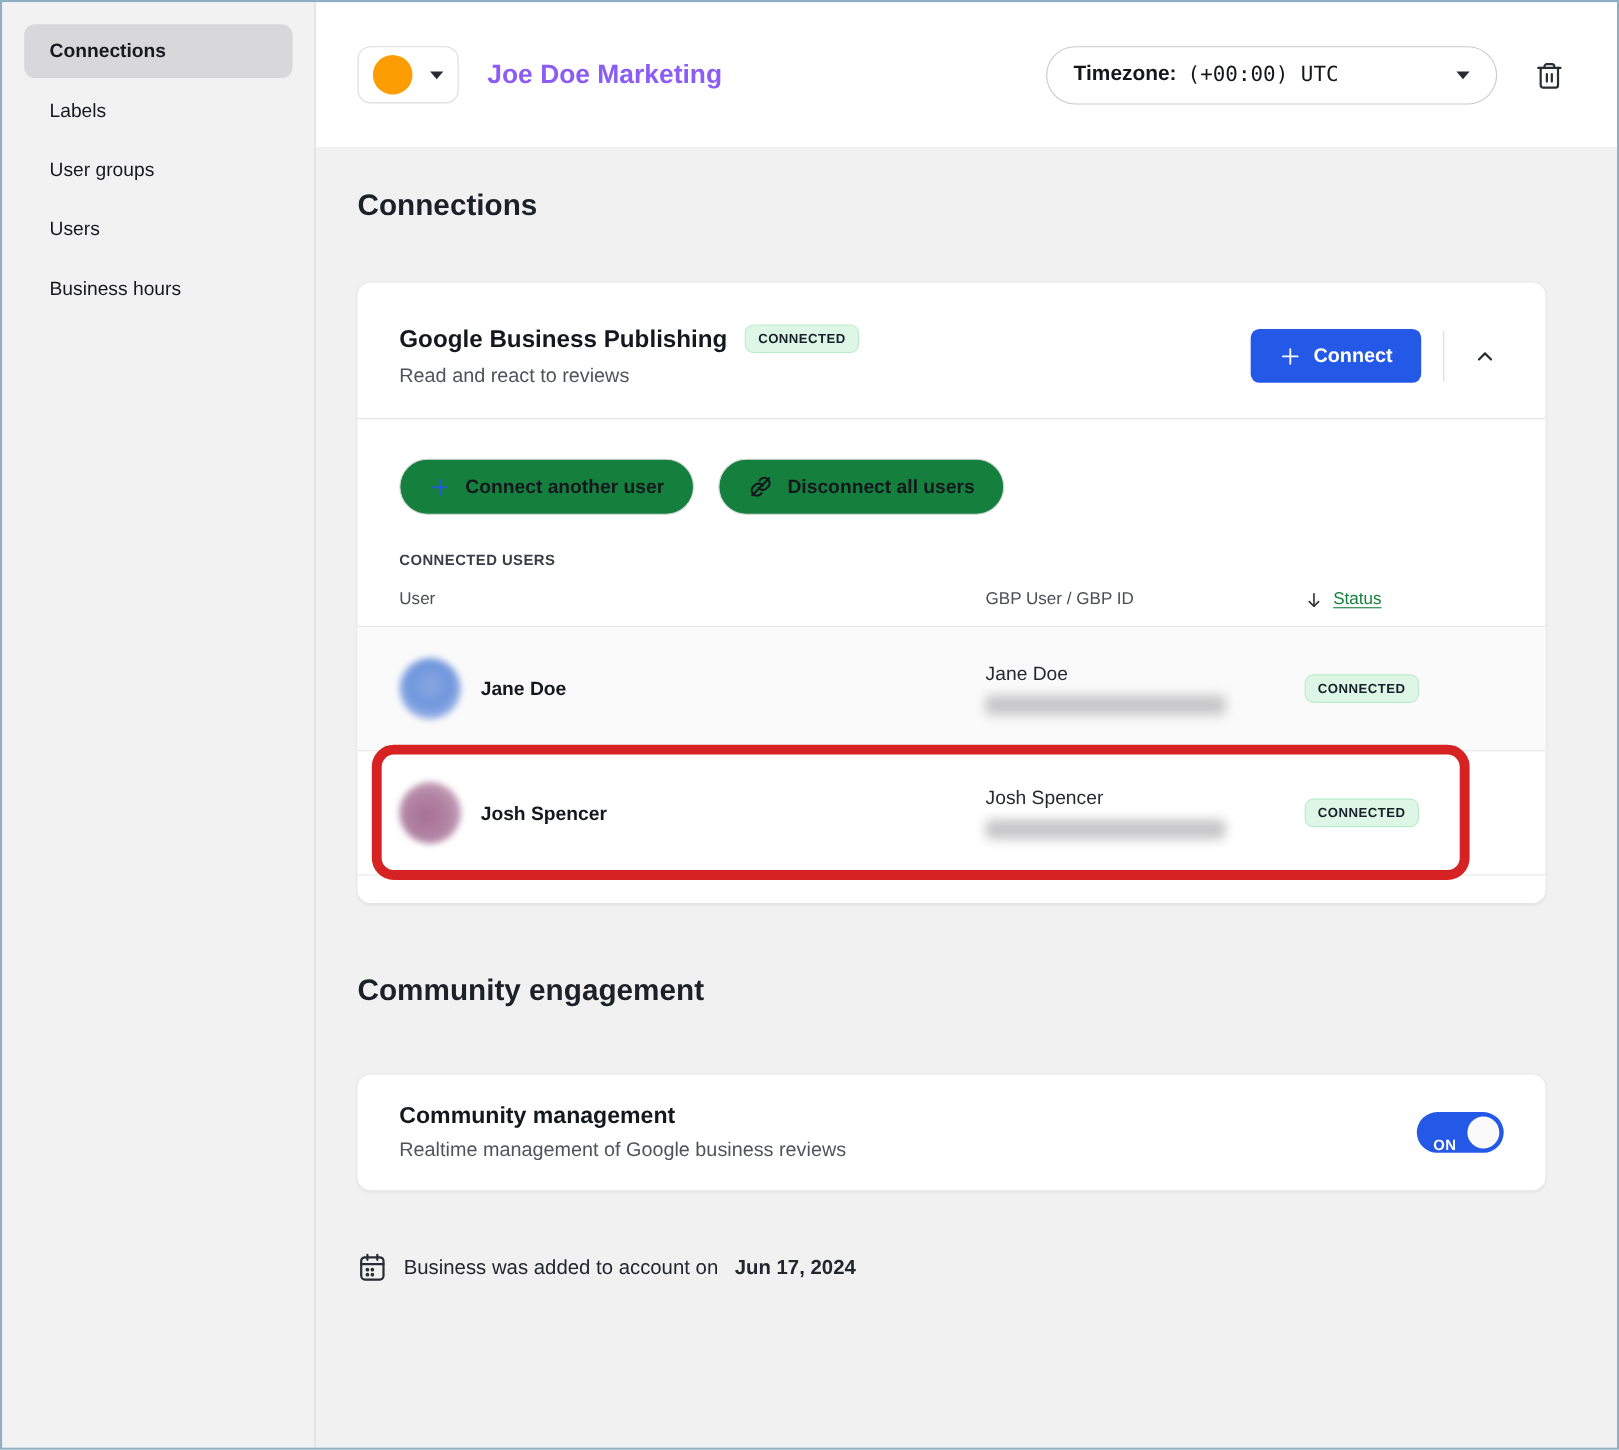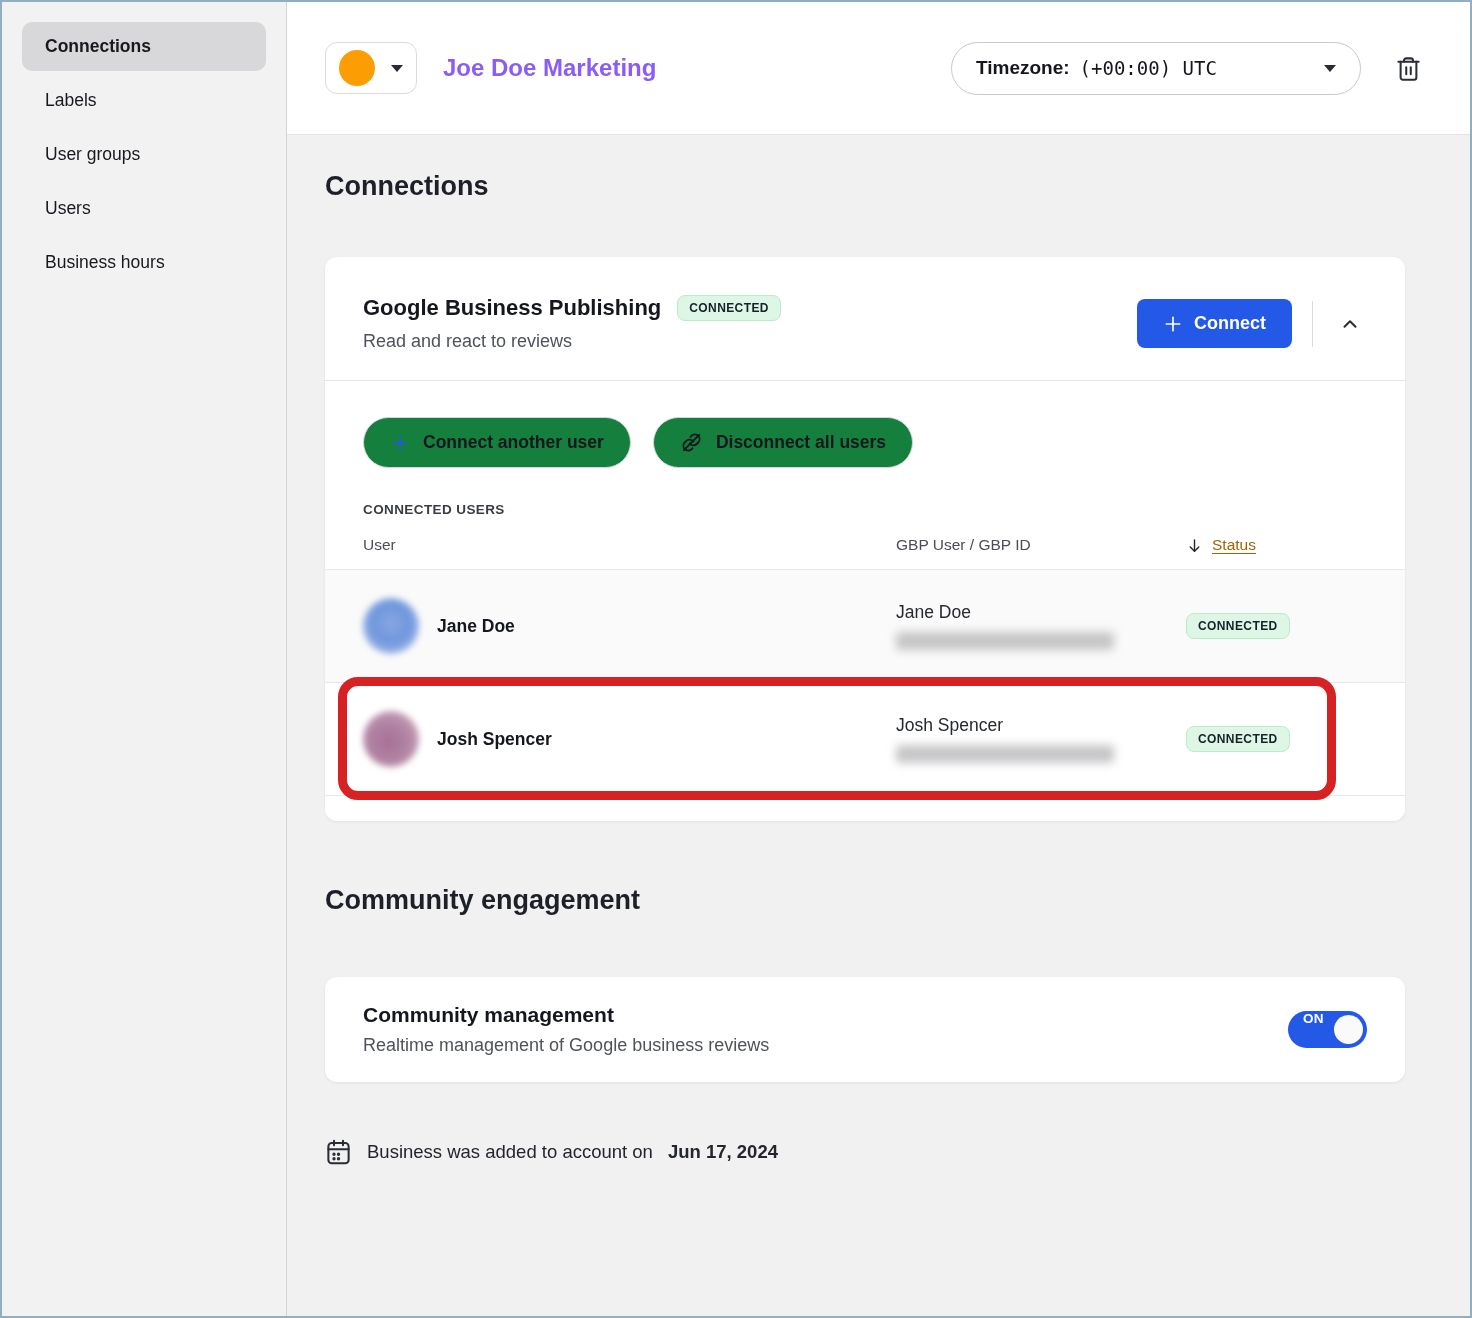--- a/index.html
+++ b/index.html
@@ -97,21 +97,21 @@
   .actions-row { display: flex; gap: 22px; margin-bottom: 34px; }
   .btn-outline {
     background: #15803d; border: 1px solid #d6d7d9; border-radius: 26px;
     font-family: inherit; font-size: 17.5px; font-weight: 700; color: #15171e;
     padding: 13px 26px; display: flex; align-items: center; gap: 13px; cursor: pointer;
   }
   .group-label { font-size: 13.5px; font-weight: 700; letter-spacing: 0.4px; color: #3a3d45; margin-bottom: 16px; }
 
   .grid-cols { display: grid; grid-template-columns: 533px 290px 1fr; align-items: center; }
   .thead { height: 24px; margin-bottom: 12px; font-size: 15.5px; color: #4b4e55; }
-  .status-head { display: flex; align-items: flex-end; gap: 9px; color: #a16207; cursor: pointer; }
+  .status-head { display: flex; align-items: flex-end; gap: 9px; color: #15803d; cursor: pointer; }
   .status-head .u { text-decoration: underline; text-underline-offset: 3px; }
 
   .rows { }
   .row { height: 113px; padding: 12px 38px; border-top: 1px solid #e8e8ea; position: relative; }
   .row.alt { background: #fafafa; }
   .rows-end { border-top: 1px solid #e8e8ea; height: 26px; }
 
   .user-cell { display: flex; align-items: center; gap: 18px; }
   .avatar-blur { width: 56px; height: 56px; border-radius: 50%; filter: blur(3px); }
   .avatar-jane { background: radial-gradient(circle at 50% 45%, #89a8e2 0%, #6f96dd 45%, #a8bde9 80%, #e8edf8 100%); }
@@ -127,21 +127,21 @@
     border: 9px solid #d62222; border-radius: 20px;
     pointer-events: none; z-index: 3;
   }
 
   
   .community-card { display: flex; align-items: center; justify-content: space-between; padding: 26px 38px; }
   .card-title2 { font-size: 21px; font-weight: 700; color: #15171e; margin-bottom: 8px; }
   .toggle {
     width: 79px; height: 37px; border-radius: 19px; border: none;
     background: #2458e6; position: relative; cursor: pointer;
-    display: flex; align-items: flex-start; font-family: inherit;
+    display: flex; align-items: flex-end; font-family: inherit;
   }
   .toggle-label { color: #fff; font-size: 13.5px; font-weight: 700; margin-left: 15px; letter-spacing: 0.3px; }
   .knob {
     position: absolute; right: 4px; top: 4px;
     width: 29px; height: 29px; border-radius: 50%; background: #fafafa;
   }
 
   .footer-note { margin-top: 56px; display: flex; align-items: center; gap: 15px; font-size: 18.5px; color: #23262c; }
   .footer-note b { font-weight: 700; }
 

